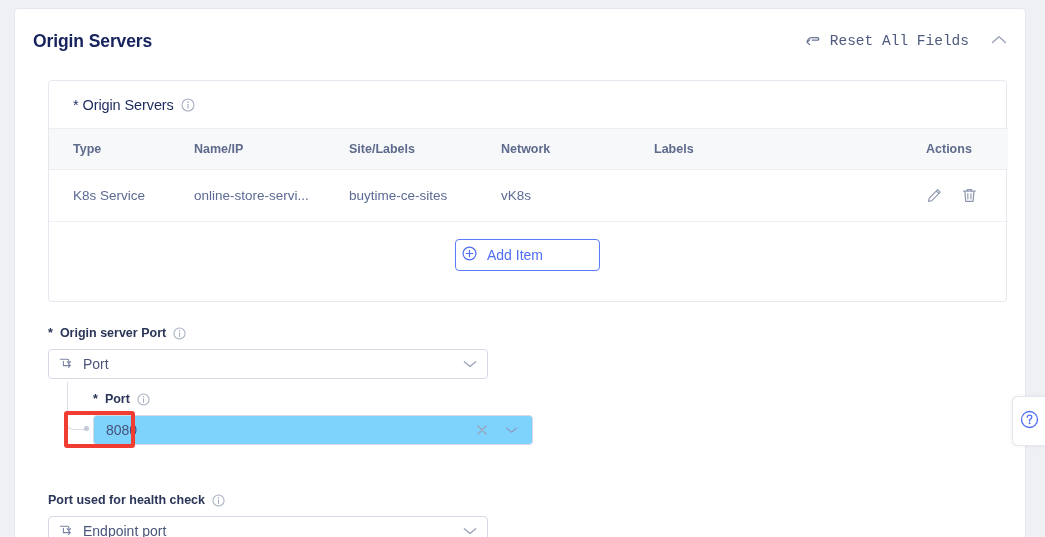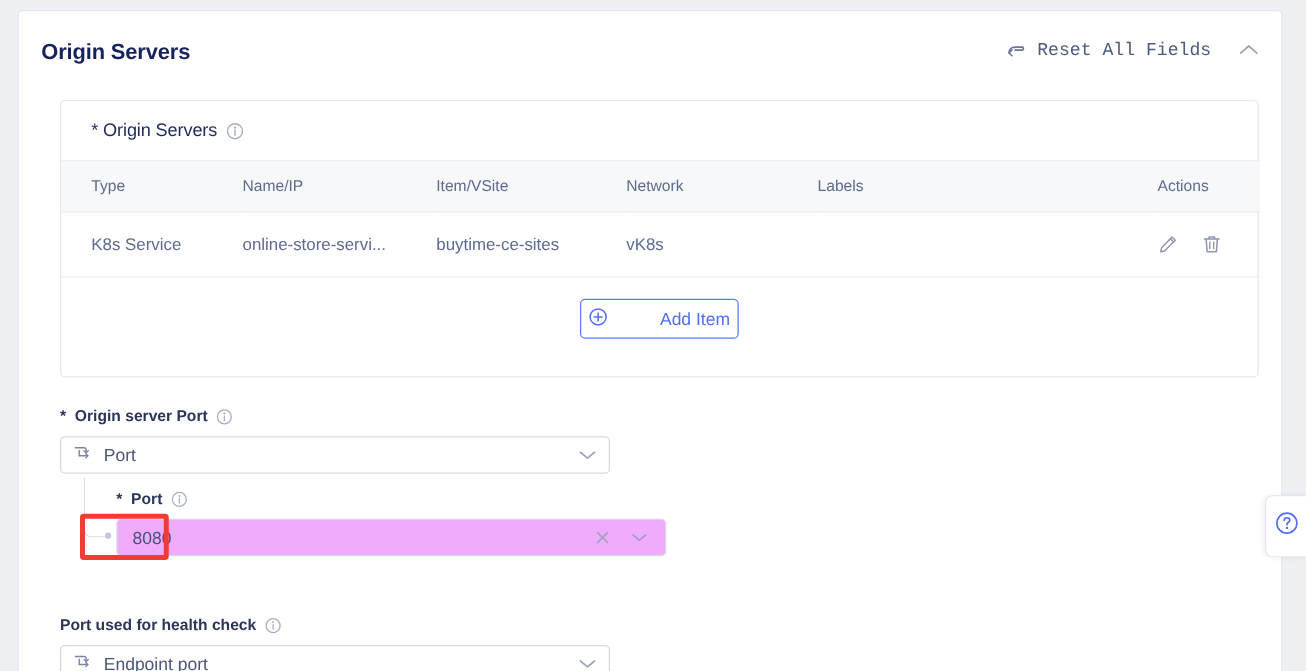--- a/index.html
+++ b/index.html
@@ -79,21 +79,21 @@
   .req-star { color: #1d2a5e; }
 
   .info-icon { display: inline-flex; align-items: center; }
 
   
   .tbl { width: 100%; border-collapse: collapse; table-layout: fixed; }
   .tbl thead tr { background: #f7f8fa; }
   .tbl th {
     text-align: left;
     font-size: 12.5px;
-    font-weight: normal;
+    font-weight: bold;
     color: #5e6b8c;
     padding: 13px 0 13px 0;
     border-top: 1px solid #eceef3;
     border-bottom: 1px solid #eceef3;
   }
   .tbl td {
     font-size: 13.5px;
     color: #5c6a94;
     padding: 17px 0 17px 0;
     border-bottom: 1px solid #eef0f4;
@@ -111,23 +111,23 @@
 
   
   .add-row {
     display: flex;
     justify-content: center;
     margin-top: 17px;
   }
   .add-btn {
     display: inline-flex;
     align-items: center;
-    justify-content: space-between;
+    justify-content: flex-start;
     gap: 10px;
-    width: 127px; height: 32px;
+    width: 145px; height: 32px;
     border: 1px solid #5b7cfa;
     border-radius: 4px;
     background: #fff;
     color: #4f6ef2;
     font-size: 14px;
     font-family: "Liberation Sans", sans-serif;
     cursor: pointer;
   }
 
   
@@ -181,21 +181,21 @@
     width: 5px; height: 5px;
     border-radius: 50%;
     background: #c3c9d6;
   }
   .nested-inner { margin-left: 26px; }
   .port-input-box {
     position: relative;
     width: 440px; height: 30px;
     border: 1px solid #d6dae4;
     border-radius: 4px;
-    background: #f0abfc;
+    background: #7dd3fc;
     display: flex;
     align-items: center;
     padding: 0 12px;
     margin-top: 9px;
   }
   .port-input {
     border: none; outline: none;
     font-size: 14px;
     color: #46527a;
     font-family: "Liberation Sans", sans-serif;
@@ -288,21 +288,21 @@
             <path d="M7 6.2 L7 10.2" stroke="#a7aec2" stroke-width="1.1" stroke-linecap="round"></path>
           </svg>
         </span>
       </div>
 
       <table class="tbl">
         <thead>
           <tr>
             <th class="c-type">Type</th>
             <th class="c-name">Name/IP</th>
-            <th class="c-site">Item/VSite</th>
+            <th class="c-site">Site/Labels</th>
             <th class="c-net">Network</th>
             <th class="c-labels">Labels</th>
             <th class="c-actions">Actions</th>
           </tr>
         </thead>
         <tbody>
           <tr>
             <td class="c-type">K8s Service</td>
             <td class="c-name">online-store-servi...</td>
             <td class="c-site">buytime-ce-sites</td>

